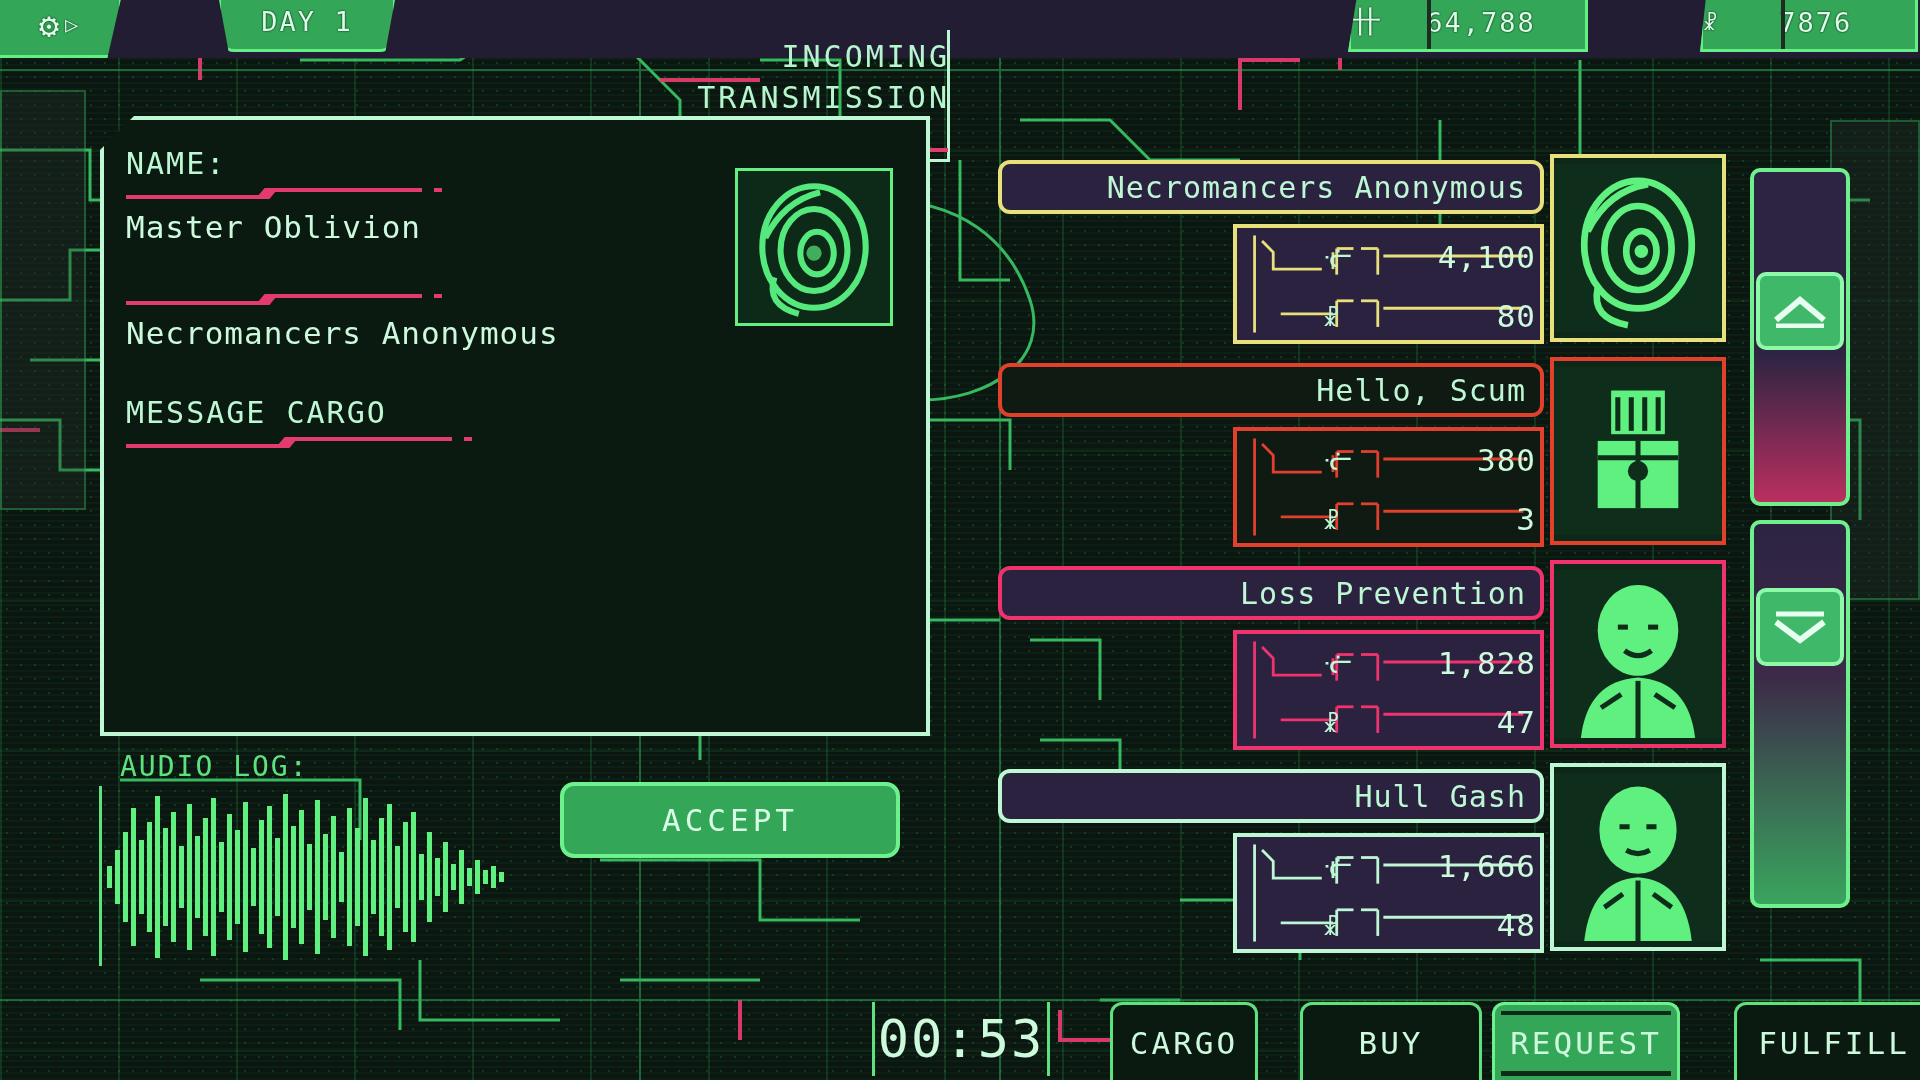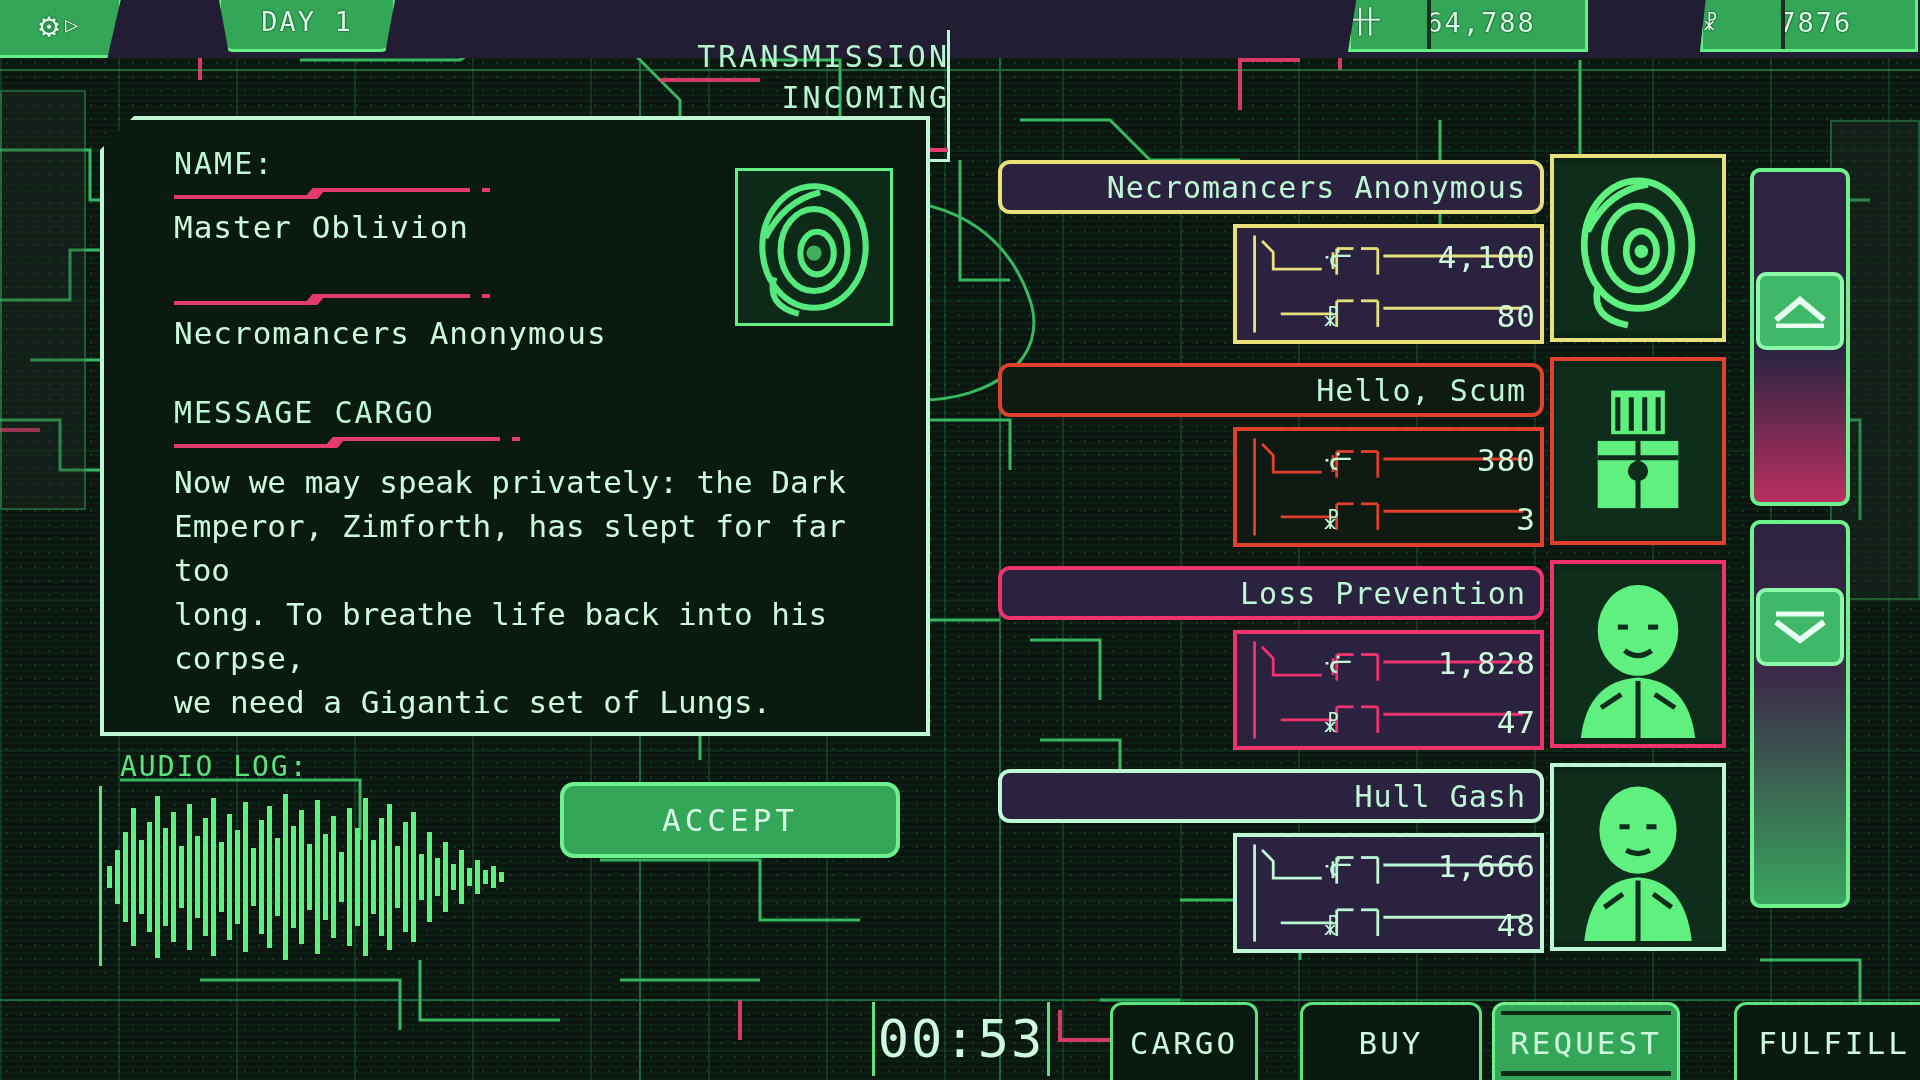--- a/index.html
+++ b/index.html
@@ -59,21 +59,21 @@
     color:#b7f5cf;font-size:30px;line-height:41px;letter-spacing:3px;}
   .incoming-box{position:absolute;left:620px;top:30px;width:330px;height:132px;
     border-right:3px solid #bdf7d4;border-bottom:3px solid #bdf7d4;border-left:3px solid transparent;}
   .pink-rule{position:absolute;background:#e33b6e;height:4px;}
 
   
   .msg-panel{position:absolute;left:100px;top:116px;width:830px;height:620px;
     background:#0a1a11;border:4px solid #bdf7d4;
     clip-path:polygon(34px 0,100% 0,100% 100%,0 100%,0 34px);
   }
-  .msg-inner{padding:22px 22px;color:#bdf7d4;margin-left:48px;}
+  .msg-inner{padding:22px 22px;color:#bdf7d4;}
   .fld-label{font-size:30px;letter-spacing:2px;color:#bdf7d4;margin-top:4px;}
   .fld-underline{position:relative;height:16px;margin:2px 0 10px 0;}
   .fld-underline i{position:absolute;background:#e33b6e;height:4px;}
   .fld-underline i.a{left:0;width:140px;top:12px;}
   .fld-underline i.b{left:134px;width:14px;top:5px;transform:skewX(-40deg);height:11px;}
   .fld-underline i.c{left:146px;width:150px;top:5px;}
   .fld-underline i.d{left:308px;width:8px;top:5px;}
   .fld-value{font-size:31px;letter-spacing:1px;color:#cdf9dd;margin-bottom:44px;}
   .msg-body{font-size:31px;line-height:44px;letter-spacing:0px;color:#cdf9dd;margin-top:12px;}
 
@@ -220,22 +220,22 @@
   </div>
 
   <div class="top-chip chip-rep">
     <span class="ico-rep">☧</span>
     <span class="chip-div" style="left:78px;"></span>
     <span class="chip-val">7876</span>
   </div>
 
   <div class="incoming-box"></div>
   <div class="incoming">
+    <div>INCOMING</div>
     <div>TRANSMISSION</div>
-    <div>INCOMING</div>
   </div>
   <div class="pink-rule" style="left:668px;top:148px;width:108px;"></div>
   <div class="pink-rule" style="left:828px;top:148px;width:120px;"></div>
   <div class="pink-rule" style="left:648px;top:148px;width:10px;"></div>
 
   <div class="msg-panel">
     <div class="msg-inner">
       <div class="fld-label">NAME:</div>
       <div class="fld-underline">
         <i class="a"></i>
@@ -252,26 +252,20 @@
           <i class="d"></i>
       </div>
       <div class="fld-value">Necromancers Anonymous</div>
 
       <div class="fld-label">MESSAGE CARGO</div>
       <div class="fld-underline">
         <i class="a" style="width:160px;"></i>
           <i class="b" style="left:154px;"></i>
         <i class="c" style="left:166px;width:160px;"></i>
           <i class="d" style="left:338px;"></i>
-      </div>
-      <div class="msg-body">
-        <div>Now we may speak privately: the Dark</div>
-        <div>Emperor, Zimforth, has slept for far too</div>
-        <div>long. To breathe life back into his corpse,</div>
-        <div>we need a Gigantic set of Lungs.</div>
       </div>
     </div>
   </div>
 
   <div class="portrait-inset">
     <svg viewBox="0 0 100 100" width="152" height="152">
       <rect width="100" height="100" fill="#0d2a19"></rect>
       <g fill="none" stroke="#55e87c" stroke-width="4">
         <ellipse cx="50" cy="50" rx="34" ry="40"></ellipse>
         <ellipse cx="50" cy="52" rx="22" ry="27"></ellipse>

